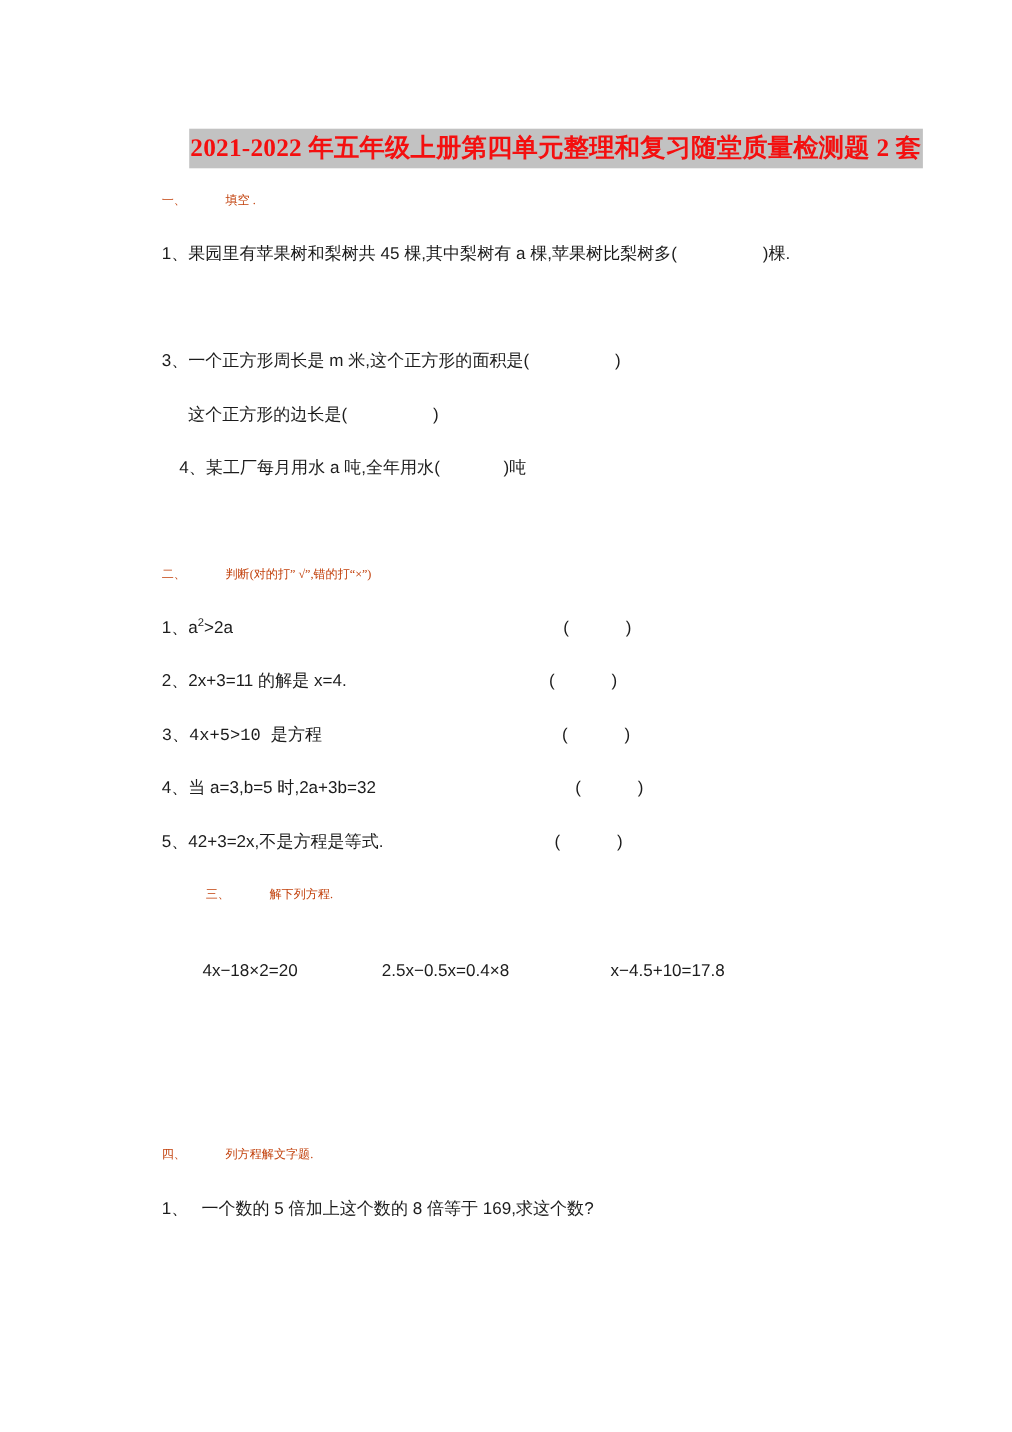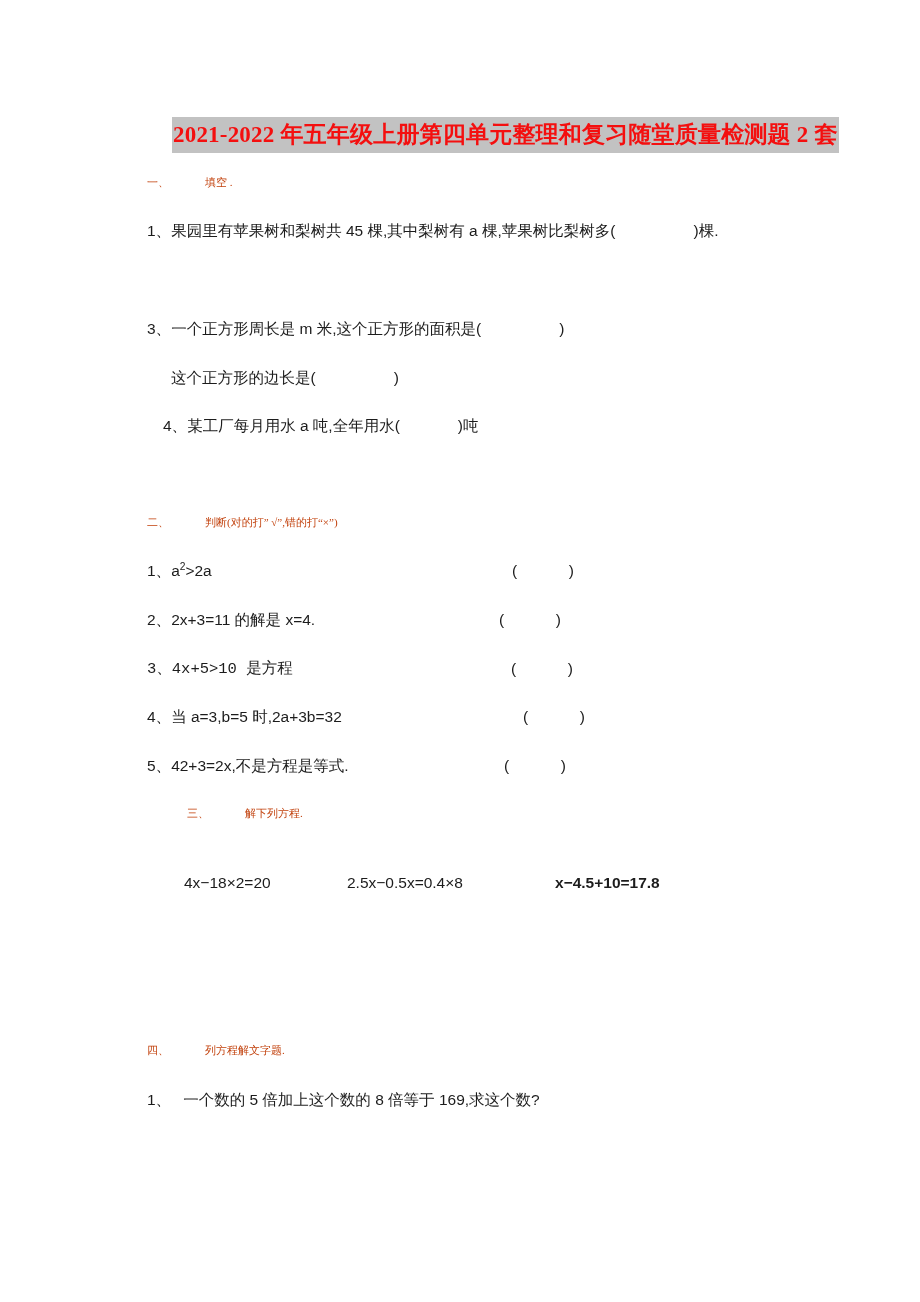--- a/index.html
+++ b/index.html
@@ -151,21 +151,21 @@
     <span>5、</span><span>42+3=2x,不是方程是等式.</span>
   </div>
   <div class="tf-paren" style="left:500px; top:756px;">(            )</div>
 
   <div class="sec-head" style="left:143px; top:803px;margin-left:40px;">
     <span class="sec-num">三、</span><span>解下列方程.</span>
   </div>
 
   <div class="eq" style="left:180px; top:849px;">4x−18×2=20</div>
   <div class="eq" style="left:343px; top:849px;">2.5x−0.5x=0.4×8</div>
-  <div class="eq" style="left:551px; top:849px;font-weight:bold;">x−4.5+10=17.8</div>
+  <div class="eq" style="left:551px; top:849px;">x−4.5+10=17.8</div>
 
   <div class="sec-head" style="left:143px; top:1040px;">
     <span class="sec-num">四、</span><span>列方程解文字题.</span>
   </div>
 
   <div class="line" style="left:143px; top:1090px;">
     <span>1、</span><span style="display:inline-block;width:12px;"></span><span>一个数的 5 倍加上这个数的 8 倍等于 169,求这个数?</span>
   </div>
 
 </div>

